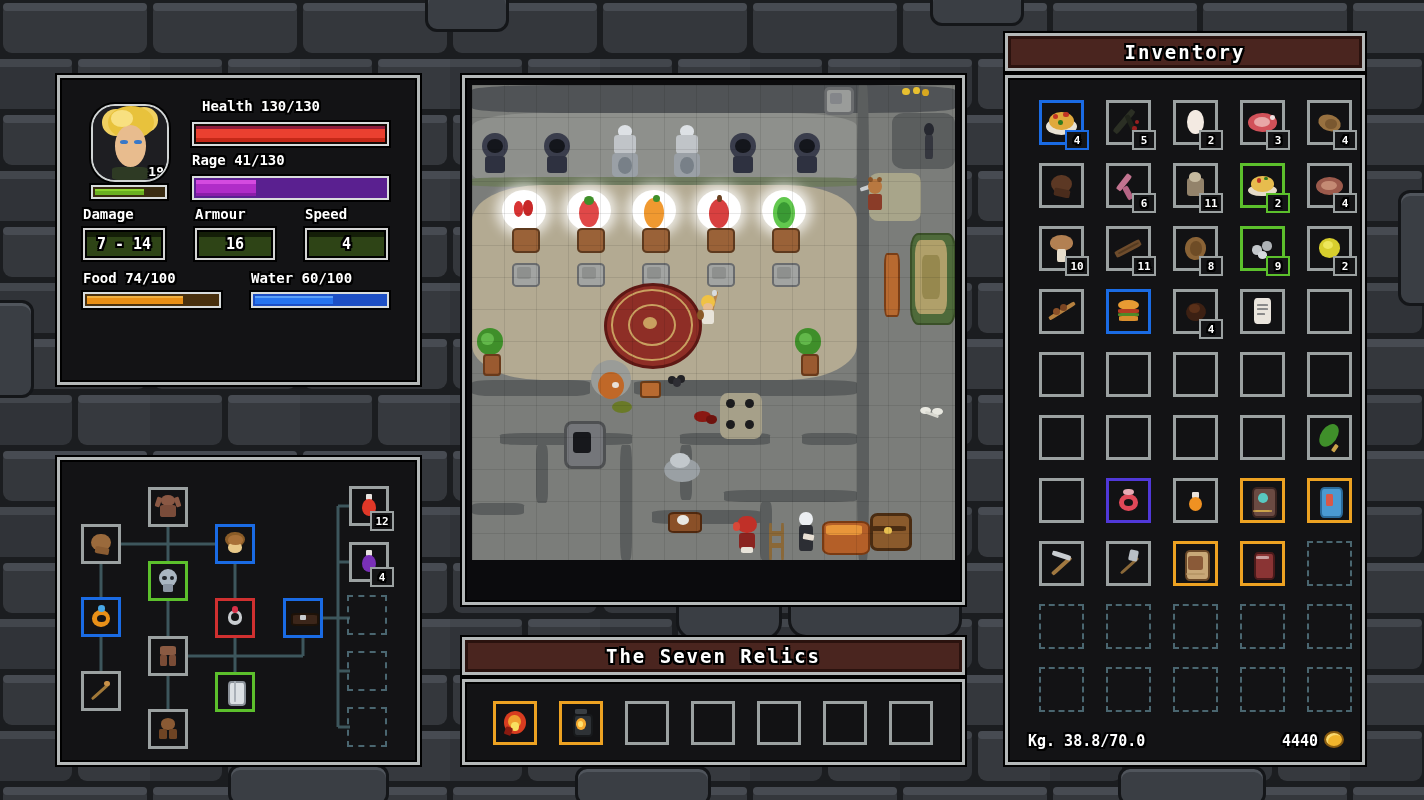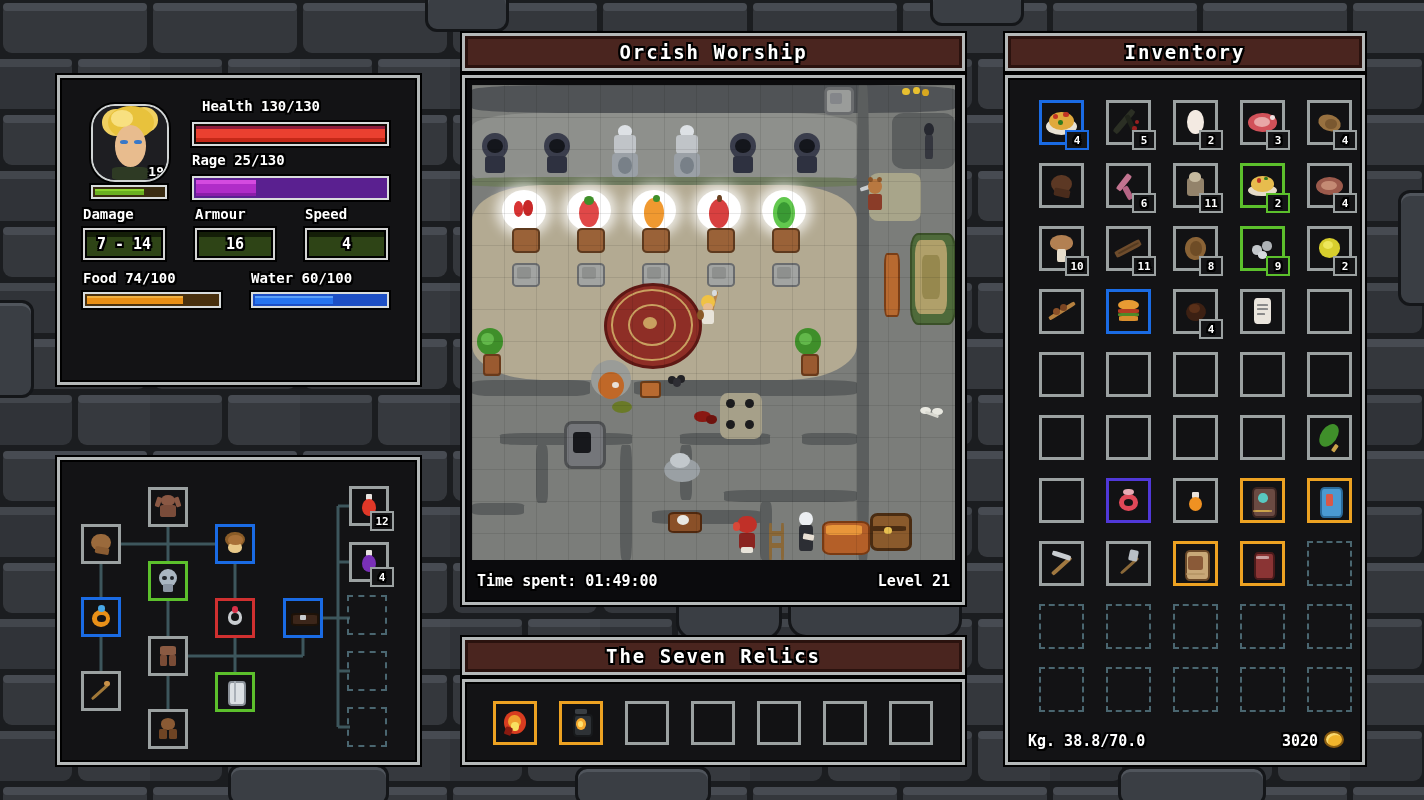--- a/index.html
+++ b/index.html
@@ -120,21 +120,21 @@
         </div>
     <span class="otext" style="position:absolute;right:3px;bottom:1px;font-size:13px;">19</span>
   </div>
   <div class="bar xp" style="left:31px;top:107px;width:76px;height:14px;">
     <div class="fill" style="width: 72%;"></div>
   </div>
   <span class="lbl otext" style="left:142px;top:20px;">Health 130/130</span>
   <div class="bar health" style="left:132px;top:44px;width:197px;height:24px;">
     <div class="fill" style="width: 100%;"></div>
   </div>
-  <span class="lbl otext" style="left:132px;top:74px;">Rage 25/130</span>
+  <span class="lbl otext" style="left:132px;top:74px;">Rage 41/130</span>
   <div class="bar rage" style="left:132px;top:98px;width:197px;height:24px;">
     <div class="fill" style="width: 31.5%;"></div>
   </div>
   <span class="lbl otext" style="left:23px;top:128px;">Damage</span>
   <div class="statbox otext" style="left:23px;top:150px;width:82px;">7 - 14</div>
   <span class="lbl otext" style="left:135px;top:128px;">Armour</span>
   <div class="statbox otext" style="left:135px;top:150px;width:80px;">16</div>
   <span class="lbl otext" style="left:245px;top:128px;">Speed</span>
   <div class="statbox otext" style="left:245px;top:150px;width:83px;">4</div>
   <span class="lbl otext" style="left:23px;top:192px;">Food 74/100</span>
@@ -256,23 +256,20 @@
           <div class="pt" style="left: 42%; top: 16%; width: 16%; height: 16%; background: rgb(232, 228, 224); border-radius: 18%;"></div>
           <div class="pt" style="left: 30%; top: 30%; width: 40%; height: 50%; background: rgb(122, 48, 184); border-radius: 50%;"></div>
         </div>
         <div class="badge otext b-gray">4</div>
       </div>
       <div class="slot b-locked abs" style="width: 40px; height: 40px; left: 287px; top: 135px;"></div>
       <div class="slot b-locked abs" style="width: 40px; height: 40px; left: 287px; top: 191px;"></div>
       <div class="slot b-locked abs" style="width: 40px; height: 40px; left: 287px; top: 247px;"></div>
     </div>
 
-<div class="tbar" style="left:462px;top:33px;width:503px;height:38px;">
-  <span class="otext">Orcish Worship</span>
-</div>
 <div class="panel" id="vpframe" style="left:462px;top:75px;width:503px;height:530px;">
   <div id="scene">
         <div class="sobj" style="left: 0px; top: 0px; width: 483px; height: 28px;">
           <div class="pt" style="left: 0%; top: 0%; width: 100%; height: 100%; background: rgb(80, 83, 86); border-radius: 18%;"></div>
         </div>
         <div class="sobj" style="left: 0px; top: 28px; width: 385px; height: 74px;">
           <div class="pt" style="left: 0%; top: 0%; width: 100%; height: 100%; background: rgb(142, 144, 140); border-radius: 18%;"></div>
           <div class="pt" style="left: 0%; top: 86%; width: 100%; height: 14%; background: rgb(110, 122, 94); border-radius: 18%;"></div>
         </div>
         <div class="sobj" style="left: 0px; top: 100px; width: 385px; height: 195px;">
@@ -521,24 +518,20 @@
           <div class="pt" style="left: 0%; top: 0%; width: 100%; height: 100%; background: rgb(138, 90, 44); border-radius: 18%; border: 3px solid rgb(74, 44, 18);"></div>
           <div class="pt" style="left: 0%; top: 42%; width: 100%; height: 14%; background: rgb(74, 44, 18); border-radius: 18%;"></div>
           <div class="pt" style="left: 40%; top: 44%; width: 20%; height: 22%; background: rgb(232, 192, 80); border-radius: 50%;"></div>
         </div>
         <div class="sobj" style="left: 448px; top: 318px; width: 24px; height: 18px;">
           <div class="pt" style="left: 0%; top: 20%; width: 46%; height: 42%; background: rgb(232, 232, 224); border-radius: 50%;"></div>
           <div class="pt" style="left: 52%; top: 28%; width: 44%; height: 40%; background: rgb(232, 232, 224); border-radius: 50%;"></div>
           <div class="pt" style="left: 20%; top: 55%; width: 60%; height: 14%; background: rgb(216, 216, 208); border-radius: 18%; transform: rotate(20deg);"></div>
         </div>
       </div>
-  <div id="vpbottom">
-    <span class="otext">Time spent: 01:49:00</span>
-    <span class="otext">Level 21</span>
-  </div>
 </div>
 
 <div class="tbar" style="left:462px;top:637px;width:503px;height:38px;">
   <span class="otext">The Seven Relics</span>
 </div>
 <div class="panel" style="left:462px;top:679px;width:503px;height:86px;">
   <div id="relicrow">
         <div class="slot b-orange" style="width: 44px; height: 44px;">
           <div class="icon">
             <div class="pt" style="left: 20%; top: 18%; width: 60%; height: 62%; background: rgb(216, 60, 32); border-radius: 50%;"></div>
@@ -786,18 +779,18 @@
         <div class="slot b-locked" style="width: 45px; height: 45px;"></div>
         <div class="slot b-locked" style="width: 45px; height: 45px;"></div>
         <div class="slot b-locked" style="width: 45px; height: 45px;"></div>
         <div class="slot b-locked" style="width: 45px; height: 45px;"></div>
         <div class="slot b-locked" style="width: 45px; height: 45px;"></div>
         <div class="slot b-locked" style="width: 45px; height: 45px;"></div>
       </div>
   <div id="invfoot">
     <span class="otext">Kg. 38.8/70.0</span>
     <span class="otext">
-      <span>3020</span><span class="coin"></span>
+      <span>4440</span><span class="coin"></span>
     </span>
   </div>
 </div>
 
 </div>
 
 </body></html>

